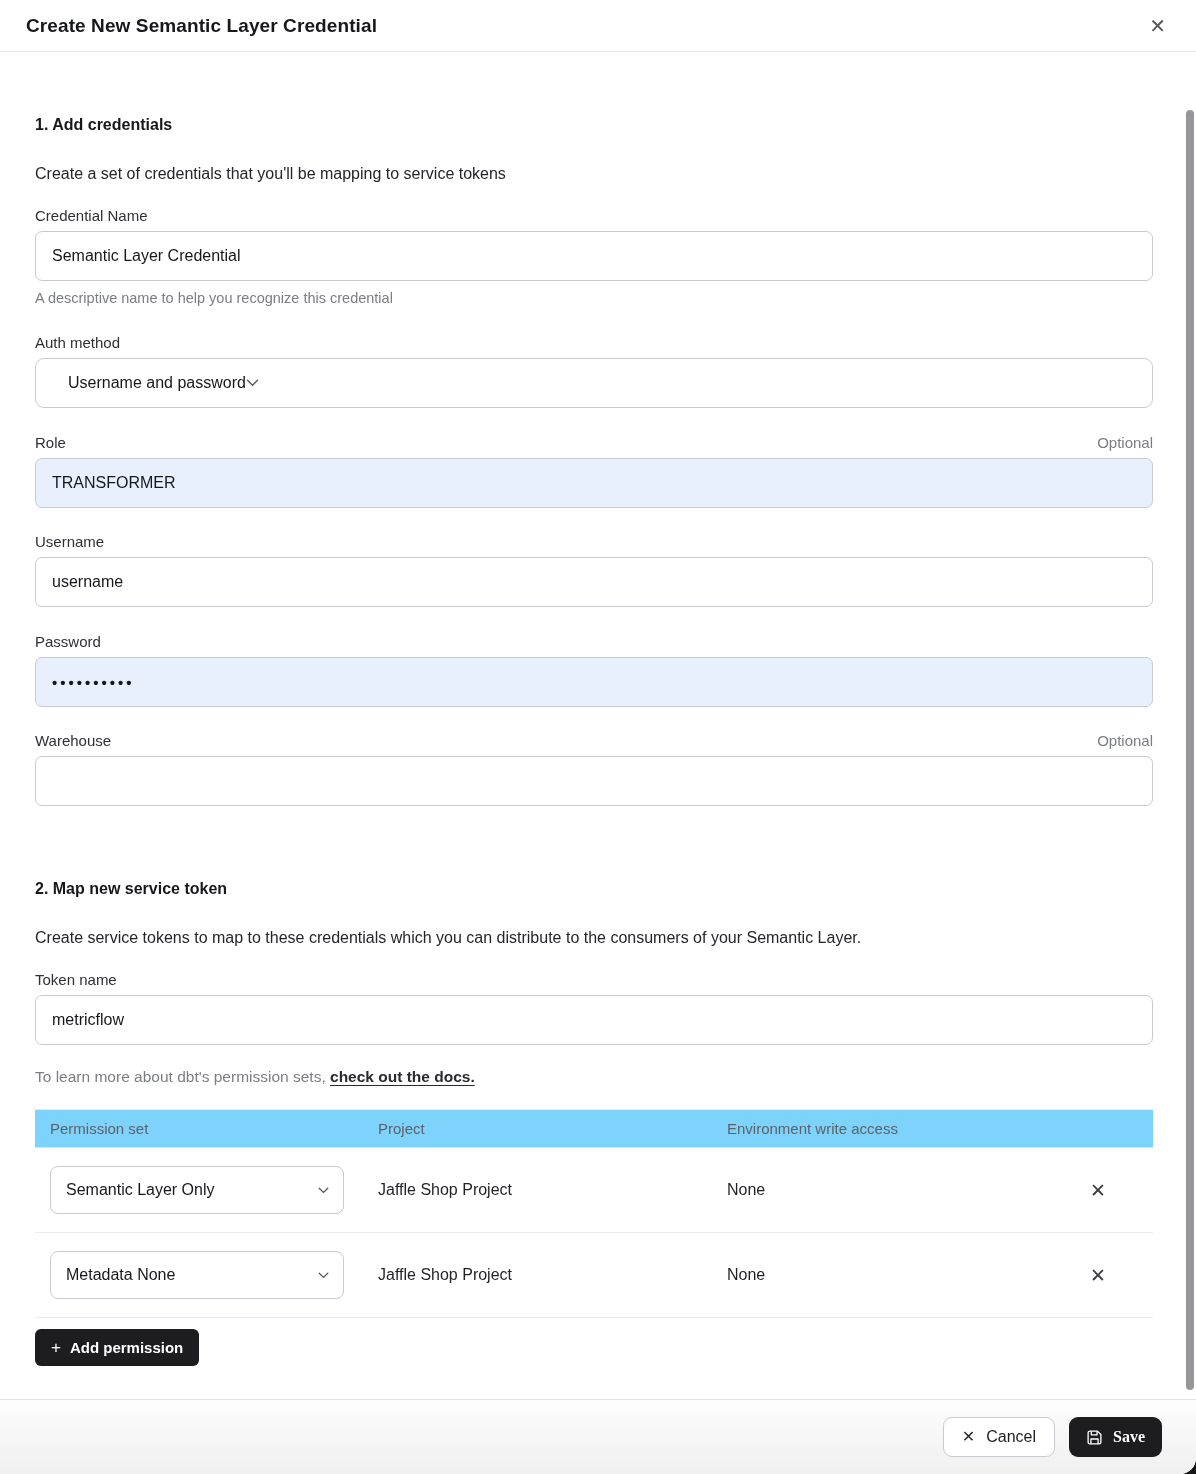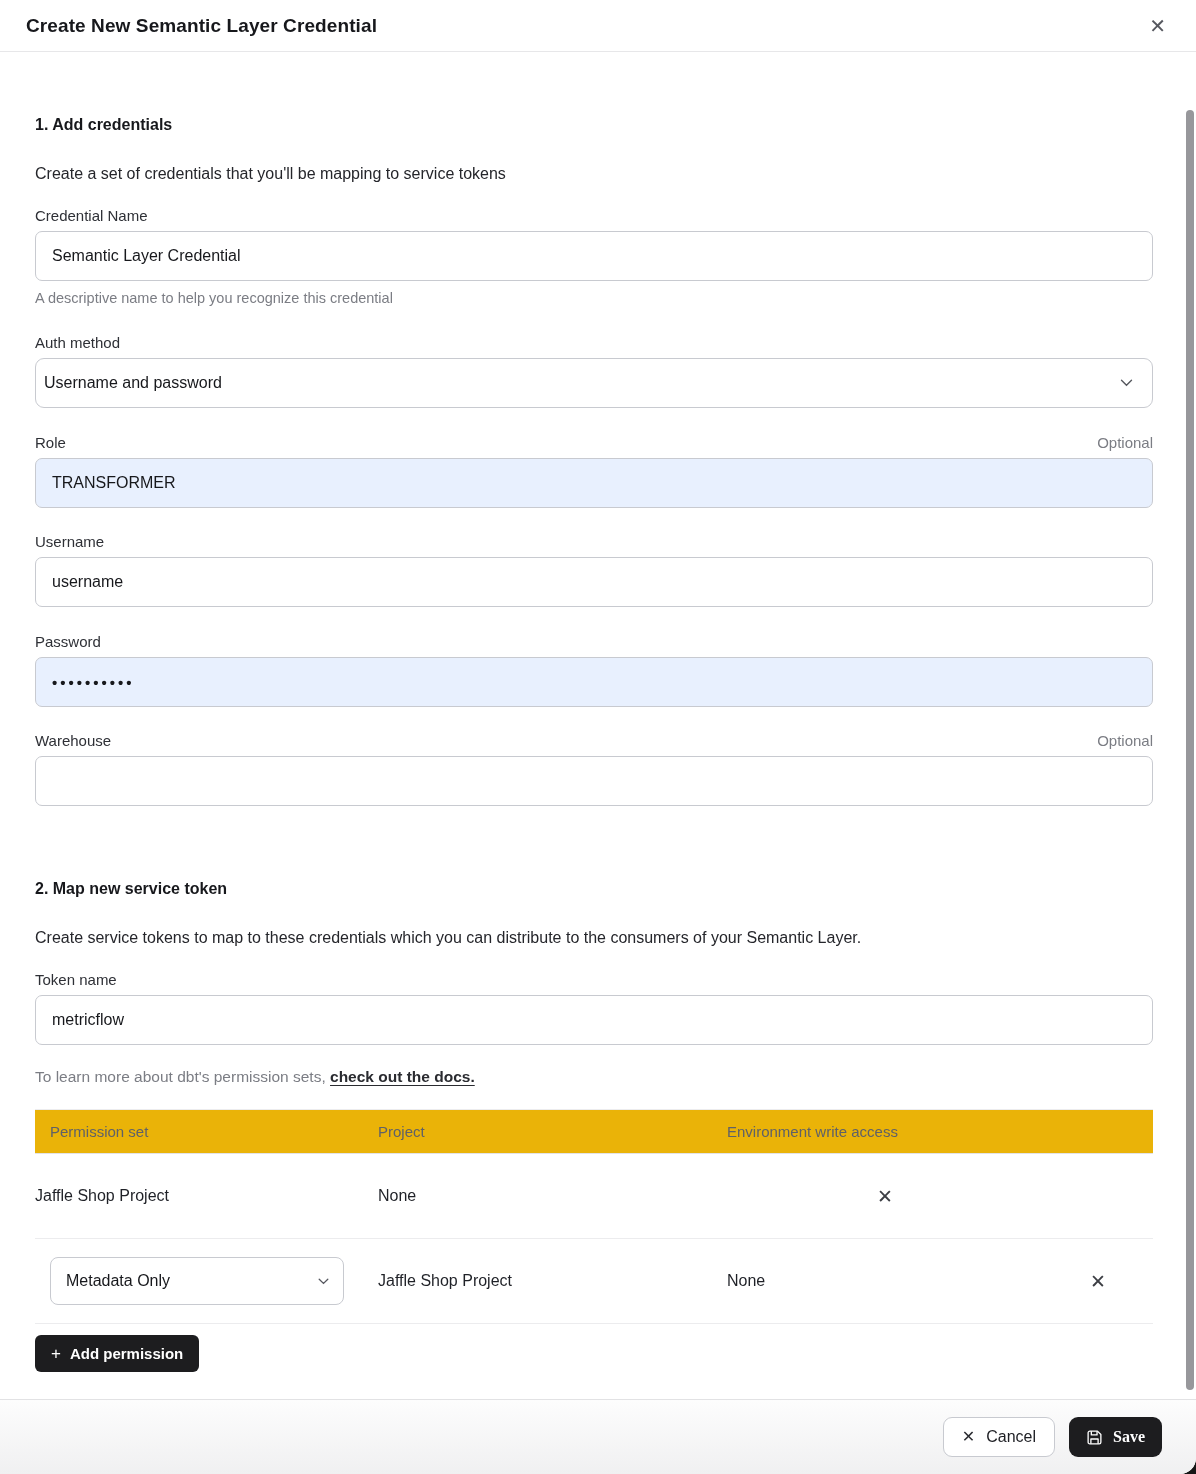--- a/index.html
+++ b/index.html
@@ -47,33 +47,33 @@
     border:1px solid #c8cad0; border-radius:7px;
     padding:0 16px; font-size:16px; color:#17181c;
     font-family:inherit; background:#fff; outline:none;
   }
   .text-input.autofill { background:#e8f0fe; }
   .text-input.masked { font-size:15px; letter-spacing:3px; font-weight:700; }
   .helper { margin-top:9px; font-size:14.5px; color:#7b7d84; line-height:16px; }
   .select-box {
     margin-top:7px; width:100%; height:50px;
     border:1px solid #c8cad0; border-radius:9px;
-    display:flex; align-items:center; justify-content:space-between;
-    padding:0 19px 0 8px; font-size:16px; color:#17181c;
+    display:flex; align-items:center; justify-content:flex-start;
+    padding:0 19px 0 32px; font-size:16px; color:#17181c;
     background:#fff; cursor:pointer; font-family:inherit;
   }
   .docs-line { margin-top:23px; font-size:15.5px; color:#7b7d84; line-height:18px; }
   .docs-line a { color:#2a2b30; font-weight:700; text-decoration:underline; text-underline-offset:3px; cursor:pointer; }
   
   .perm-table { margin-top:23px; }
   .perm-header, .perm-row {
     display:grid; grid-template-columns:343px 349px 316px 110px; align-items:center;
   }
   .perm-header {
-    height:45px; background:#eab308;
+    height:39px; background:#7dd3fc;
     border-top:1px solid #ececee; border-bottom:1px solid #e3e3e6;
     font-size:15px; color:#5f6168;
   }
   .perm-header .h-cell:first-child { padding-left:15px; }
   .perm-row { height:85px; border-bottom:1px solid #ececee; font-size:16px; color:#1f2127; }
   .cell-select { padding-left:15px; }
   .row-select {
     width:294px; height:48px; border:1px solid #c8cad0; border-radius:8px;
     display:flex; align-items:center; justify-content:space-between;
     padding:0 14px 0 15px; font-size:16px; font-weight:500; color:#17181c;
@@ -195,42 +195,50 @@
     
     <div class="perm-table">
       <div class="perm-header">
         <div class="h-cell">Permission set</div>
         <div class="h-cell">Project</div>
         <div class="h-cell">Environment write access</div>
         <div class="h-cell"></div>
       </div>
 
       <div class="perm-row">
-        <div>Jaffle Shop Project</div>
-        <div>None</div>
-        <button class="row-remove">
-          <span>✕</span>
-        </button>
-      </div>
-
-      <div class="perm-row">
         <div class="cell-select">
           <div class="row-select">
-            <span>Metadata Only</span>
+            <span>Semantic Layer Only</span>
             <svg class="chev" width="11" height="7" viewBox="0 0 11 7">
               <path d="M1.2 1.2 L5.5 5.4 L9.8 1.2" fill="none" stroke="#55575e" stroke-width="1.3" stroke-linecap="round"></path>
             </svg>
           </div>
         </div>
         <div>Jaffle Shop Project</div>
         <div>None</div>
         <button class="row-remove">
           <span>✕</span>
         </button>
       </div>
+
+      <div class="perm-row">
+        <div class="cell-select">
+          <div class="row-select">
+            <span>Metadata None</span>
+            <svg class="chev" width="11" height="7" viewBox="0 0 11 7">
+              <path d="M1.2 1.2 L5.5 5.4 L9.8 1.2" fill="none" stroke="#55575e" stroke-width="1.3" stroke-linecap="round"></path>
+            </svg>
+          </div>
+        </div>
+        <div>Jaffle Shop Project</div>
+        <div>None</div>
+        <button class="row-remove">
+          <span>✕</span>
+        </button>
+      </div>
     </div>
 
     <button class="add-btn">
       <span class="plus">+</span>
       <span>Add permission</span>
     </button>
 
   </div>
 
   <div class="modal-footer">

